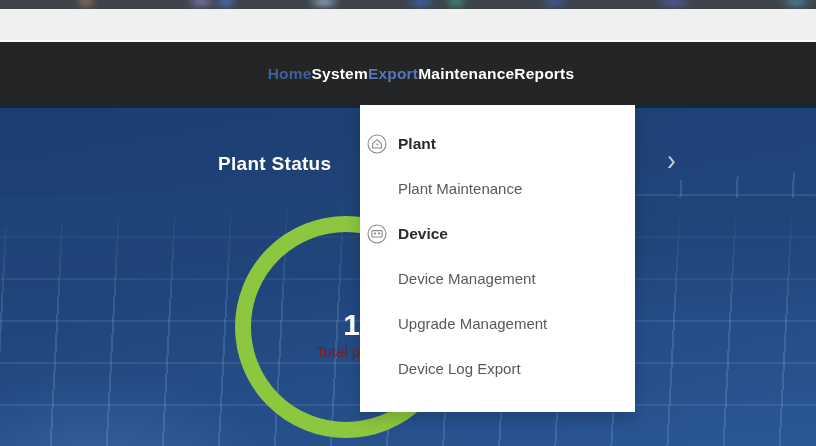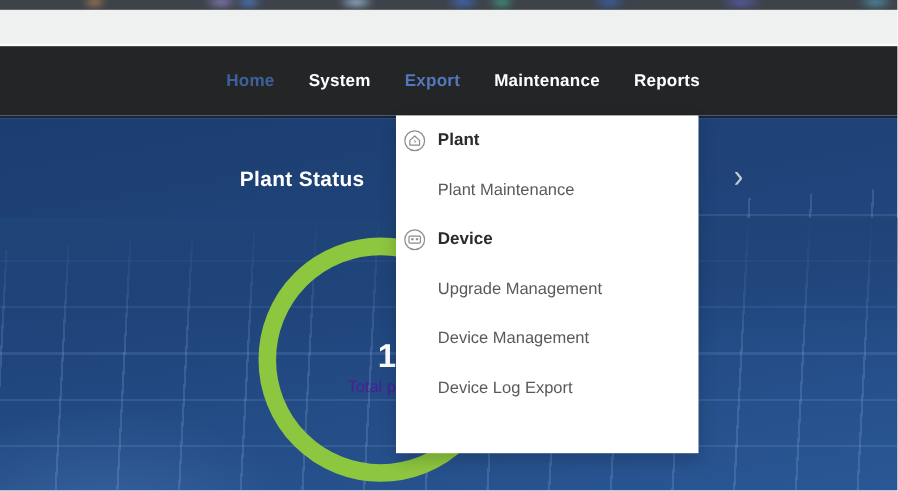--- a/index.html
+++ b/index.html
@@ -22,21 +22,21 @@
       radial-gradient(28px 9px at 678px 6px, #5a5fb8, transparent 70%),
       radial-gradient(24px 9px at 800px 6px, #4f9ab4, transparent 70%); }
 
   
   .gray-bar { position:absolute; left:0; top:9px; width:816px; height:33px;
     background:#eff1f1; border-bottom:2px solid #fafbfb; }
 
   
   .nav { position:absolute; left:0; top:42px; width:816px; height:63px;
     background:#232527; display:flex; align-items:center; justify-content:center;
-    gap:31px; padding-left:26px; z-index:5; }
+    padding-left:26px; z-index:5; }
   .nav-item { font-size:15.5px; font-weight:600; color:#ffffff;
     letter-spacing:0.2px; cursor:pointer; white-space:nowrap; }
   .nav-item.active  { color:#3f619b; }
   .nav-item.open    { color:#5377bd; }
 
   
   .hero { position:absolute; left:0; top:105px; width:816px; height:341px;
     background:linear-gradient(170deg, #1c3d70 0%, #20457c 45%, #2a5795 100%);
     border-top:3px solid #122645; }
   .hero-grid { position:absolute; left:-40px; top:90px; width:940px; height:300px;
@@ -54,25 +54,25 @@
     color:#c3cbd6; font-size:26px; font-weight:300; cursor:pointer;
     line-height:1; transform:scaleY(1.15); }
 
   
   .ring { position:absolute; left:235px; top:216px; width:222px; height:222px;
     border:16px solid #8dc63f; border-radius:50%; z-index:1; }
 
   
   .stat { position:absolute; top:309px; right:456px; text-align:right; z-index:2; }
   .stat-value { color:#ffffff; font-size:30px; font-weight:700; line-height:32px; }
-  .stat-label { color:#4c1d95; font-size:15px; margin-top:2px; white-space:nowrap; }
+  .stat-label { color:#7f1d1d; font-size:15px; margin-top:2px; white-space:nowrap; }
 
   
   .dropdown { position:absolute; left:360px; top:105px; width:275px; height:307px;
-    background:#ffffff; z-index:10; 
+    background:#ffffff; z-index:10; padding-top:16px;
     box-shadow:0 6px 14px rgba(0,0,0,.18); }
   .dd-row { height:45px; display:flex; align-items:center; cursor:pointer; }
   .dd-icon { width:20px; height:20px; margin-left:7px; margin-right:11px;
     flex:0 0 20px; color:#8c8c8c; }
   .dd-header { font-size:15.5px; font-weight:700; color:#2b2b2b; }
   .dd-item { font-size:15px; color:#595959; padding-left:38px; }
 
   svg { display:block; }
 </style>
 </head>
@@ -133,25 +133,25 @@
           <circle cx="10" cy="10" r="9"></circle>
           <rect x="4.8" y="6.6" width="10.4" height="6.4" rx="1"></rect>
           <rect x="6.8" y="8.6" width="2.2" height="1.8" fill="currentColor" stroke="none"></rect>
           <rect x="11.0" y="8.6" width="2.2" height="1.8" fill="currentColor" stroke="none"></rect>
         </svg>
       </span>
       <span class="dd-header">Device</span>
     </div>
 
     <div class="dd-row">
-      <span class="dd-item">Upgrade Management</span>
+      <span class="dd-item">Device Management</span>
     </div>
 
     <div class="dd-row">
-      <span class="dd-item">Device Management</span>
+      <span class="dd-item">Upgrade Management</span>
     </div>
 
     <div class="dd-row">
       <span class="dd-item">Device Log Export</span>
     </div>
 
   </div>
 
 </div>
 

